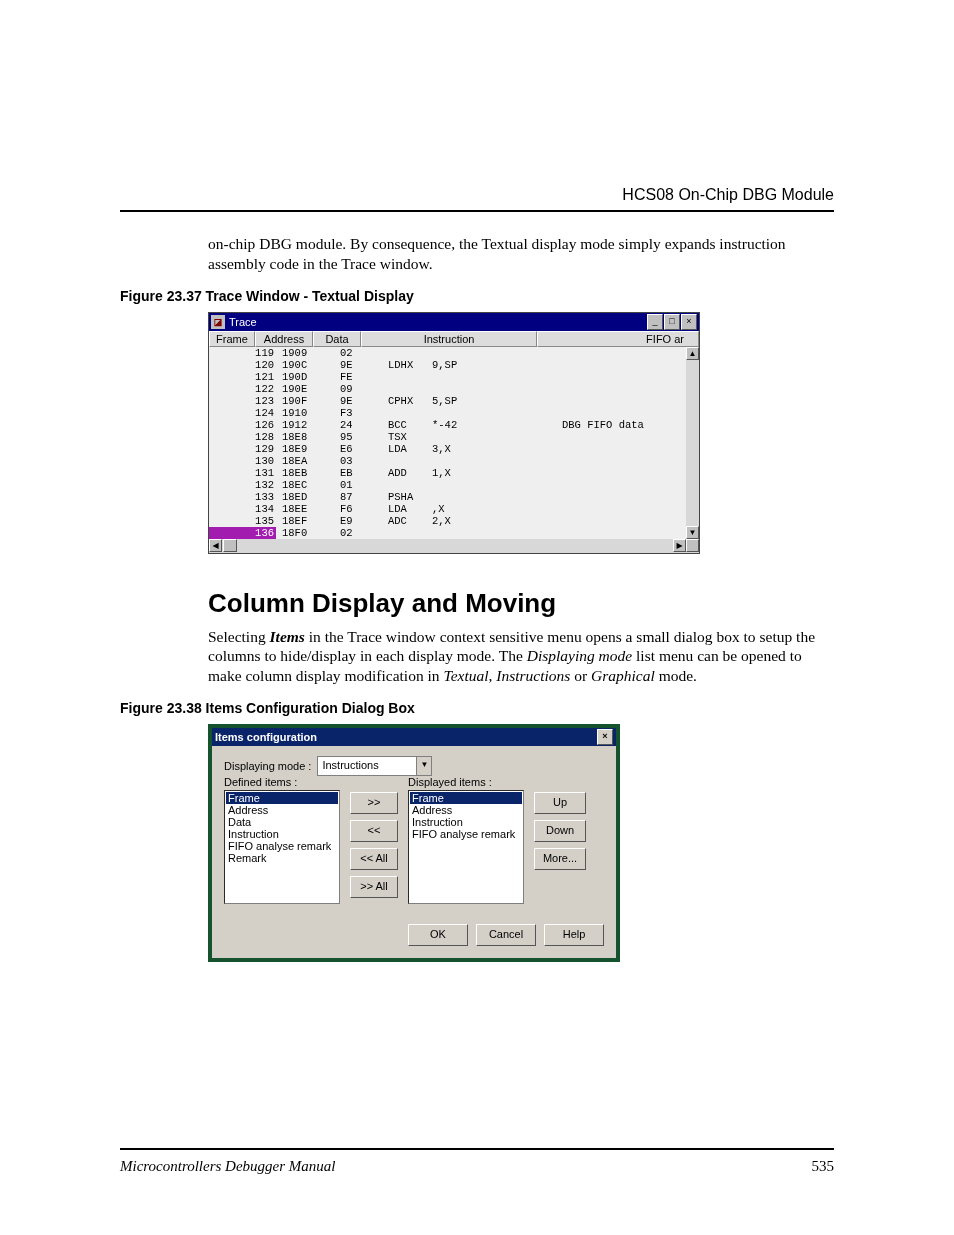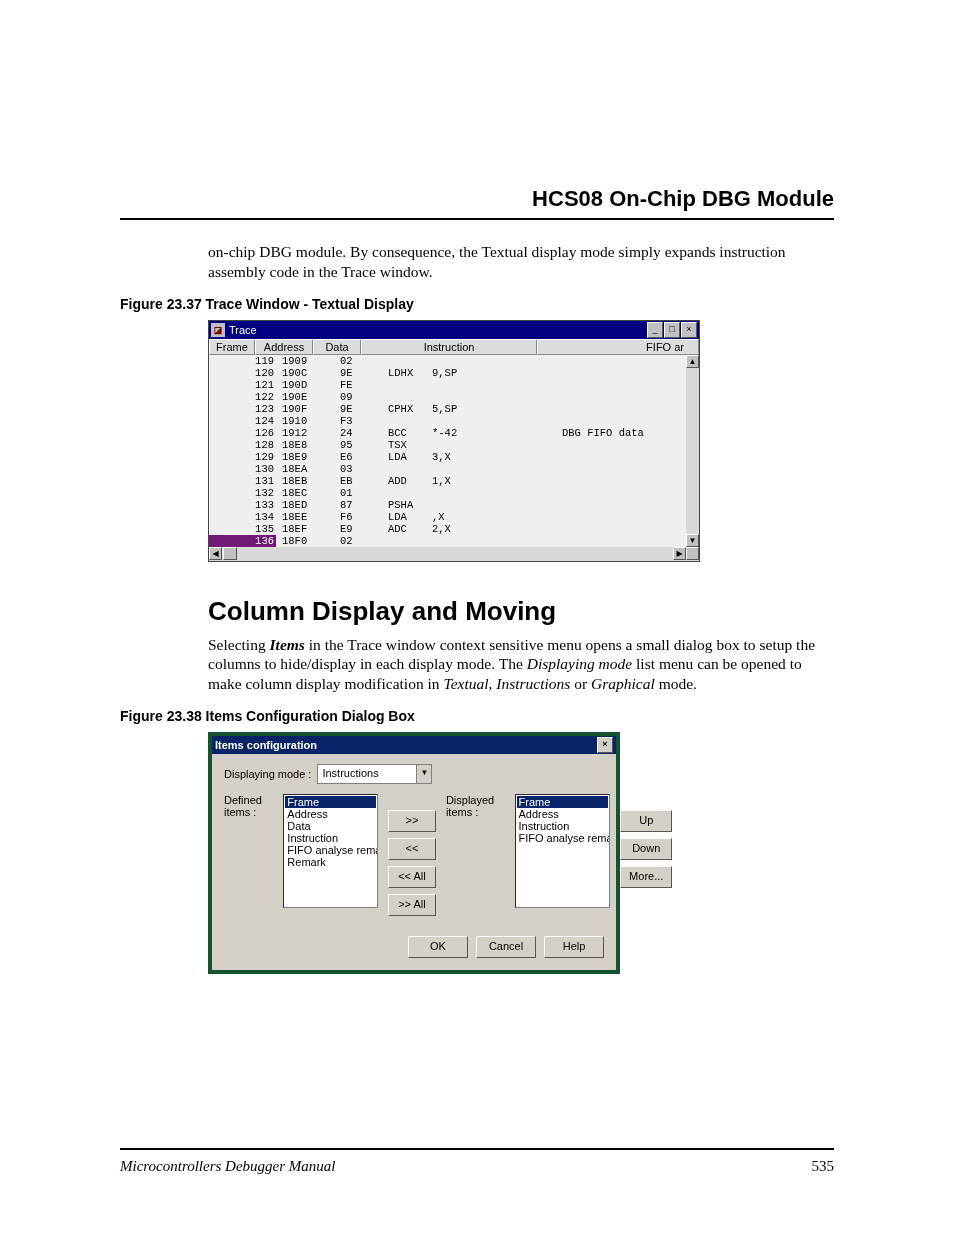--- a/index.html
+++ b/index.html
@@ -15,22 +15,22 @@
     box-sizing: border-box;
     position: relative;
     min-height: 1235px;
   }
   .header {
     text-align: right;
     margin-bottom: 6px;
   }
   .header-title {
     font-family: Arial, Helvetica, sans-serif;
-    font-weight: bold;
-    font-size: 22px;
+    font-weight: normal;
+    font-size: 16px;
   }
   .header-sub {
     font-style: italic;
     font-size: 15px;
     margin-top: 2px;
   }
   .hr {
     border: none;
     border-top: 2px solid #000;
     margin: 4px 0 22px 0;
@@ -130,21 +130,21 @@
     padding: 0 2px;
     white-space: pre;
     overflow: hidden;
   }
   .trace-row .c-frame { width: 40px; text-align: right; padding-left: 25px; }
   .trace-row .c-addr  { width: 52px; padding-left: 6px; }
   .trace-row .c-data  { width: 42px; padding-left: 4px; }
   .trace-row .c-mn    { width: 40px; padding-left: 4px; }
   .trace-row .c-op    { width: 126px; }
   .trace-row .c-fifo  { flex: 1; }
-  .trace-row.sel .c-frame { background: #701a75; color: #fff; }
+  .trace-row.sel .c-frame { background: #a21caf; color: #fff; }
   .scroll-v {
     position: absolute; right: 0; top: 0; bottom: 0; width: 13px;
     background: #d8d8d8;
   }
   .scroll-v .arrow {
     width: 13px; height: 13px; background: #c0c0c0;
     border: 1px solid #fff; border-right-color:#555;border-bottom-color:#555;
     box-sizing: border-box;
     font-size: 8px; text-align: center; line-height: 11px; color:#000;
     position: absolute; left:0;
@@ -202,38 +202,38 @@
   .items-titlebar .spacer{flex:1;}
   .items-closebtn {
     width:14px;height:14px;background:#d4d0c8;
     border:1px solid #fff;border-right-color:#555;border-bottom-color:#555;
     font-size:9px;line-height:12px;text-align:center;color:#000;
   }
   .items-body {
     padding: 10px 12px 12px 12px;
   }
   .mode-row {
-    display:flex; align-items:center; gap:6px; margin-bottom:10px;
+    display:flex; align-items:center; gap:6px; 
   }
   .combo {
     display:inline-flex; align-items:stretch; height:18px;
     border:1px solid #7f7f7f; background:#fff;
   }
   .combo-text {
     width:90px; padding:0 4px; line-height:16px; font-size:11px;
   }
   .combo-arrow {
     width:14px; background:#d4d0c8;
     border-left:1px solid #7f7f7f;
     font-size:8px; text-align:center; line-height:16px;
   }
   .cols {
     display:flex; align-items:flex-start; gap:10px;
   }
-  .listwrap { display:flex; flex-direction:row; }
+  .listwrap { display:flex; flex-direction:column; }
   .listlabel { font-size:11px; margin-bottom:2px; }
   .listbox {
     width:112px; height:110px;
     background:#fff; border:1px inset #7f7f7f;
     padding:1px; overflow:hidden;
     font-size:11px;
   }
   .listbox .li { padding:0 2px; line-height:12px; height:12px; white-space:nowrap; }
   .listbox .li.sel { background:#0a246a; color:#fff; }
   .midbtns { display:flex; flex-direction:column; gap:6px; padding-top:16px; }

